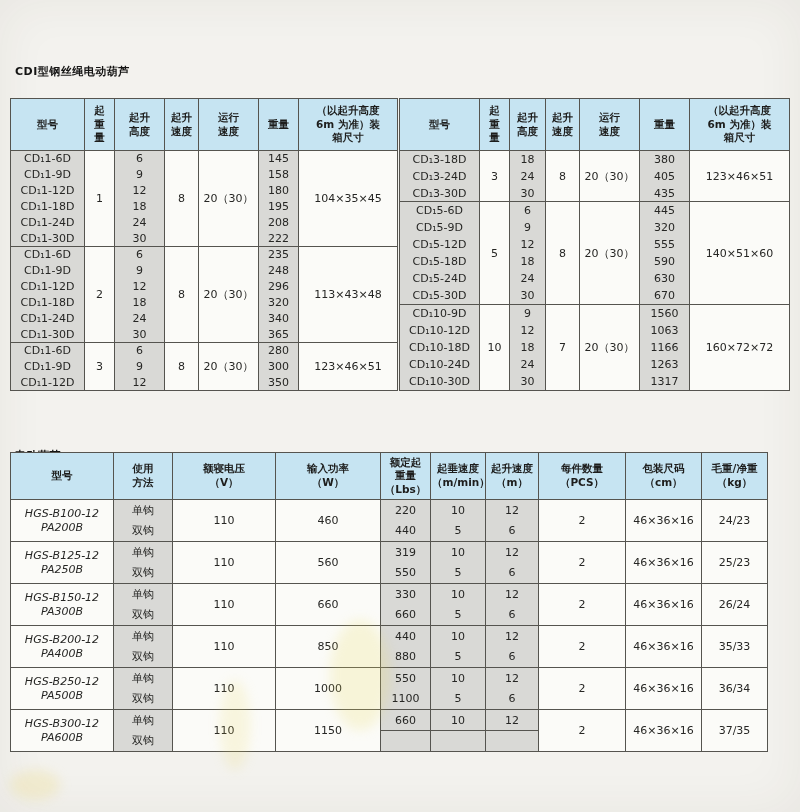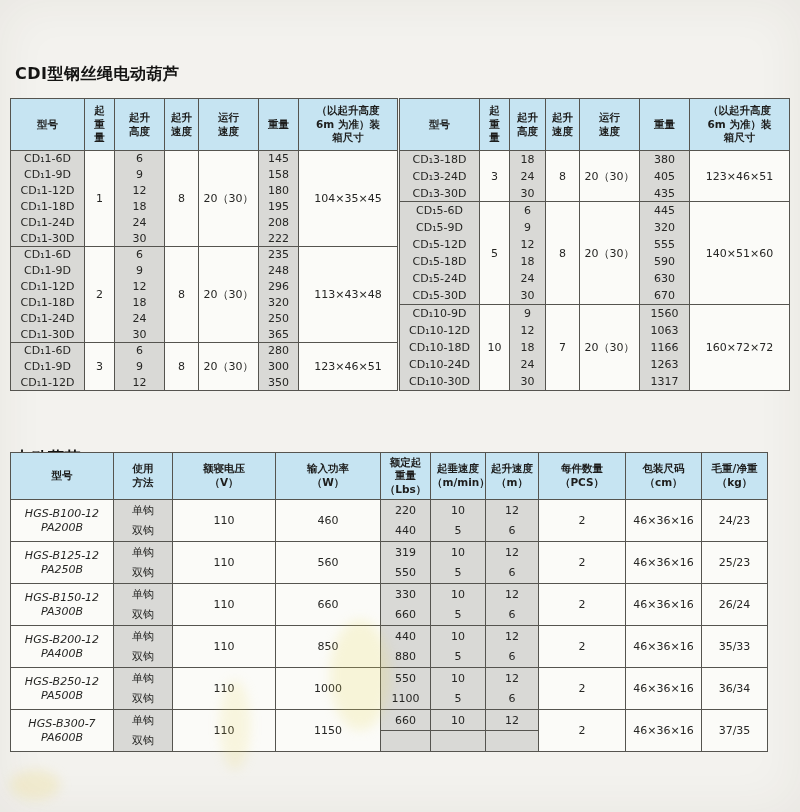--- a/index.html
+++ b/index.html
@@ -6,21 +6,21 @@
     --bd:#55544f;
     --hb:#c6e4f2;
     --gy:#d9d9d6;
     --wh:#fbfbf8;
     --tx:#262624;
   }
   *{margin:0;padding:0;box-sizing:border-box;}
   body{font-family:"DejaVu Sans","Liberation Sans",sans-serif;background:#e8e6e1;}
   .page{position:relative;width:800px;height:812px;background:#f3f2ee;overflow:hidden;
         box-shadow:inset 0 0 50px rgba(60,55,40,.06);}
-  .sec-title{position:absolute;font-size:16px;font-weight:bold;color:#141413;letter-spacing:.5px;}
+  .sec-title{position:absolute;font-size:11px;font-weight:bold;color:#141413;letter-spacing:.5px;}
   #title-cd{left:15px;top:64px;}
   #title-el{left:15px;top:448px;}
   table{border-collapse:collapse;table-layout:fixed;position:absolute;color:var(--tx);}
   th,td{text-align:center;vertical-align:middle;overflow:hidden;padding:0 1px;}
   th{background:var(--hb);border:1px solid var(--bd);white-space:pre-line;
      font-size:10.5px;font-weight:bold;line-height:1.3;color:#1d1d1c;}
   td{border-left:1px solid var(--bd);border-right:1px solid var(--bd);font-size:11px;}
   table{border:1px solid #3c3b37;}
   .gy{background:var(--gy);}
   .wh{background:var(--wh);}
@@ -132,21 +132,21 @@
           <td class="gy">296</td>
         </tr>
         <tr>
           <td class="gy">CD₁1-18D</td>
           <td class="gy">18</td>
           <td class="gy">320</td>
         </tr>
         <tr>
           <td class="gy">CD₁1-24D</td>
           <td class="gy">24</td>
-          <td class="gy">250</td>
+          <td class="gy">340</td>
         </tr>
         <tr class="gend">
           <td class="gy">CD₁1-30D</td>
           <td class="gy">30</td>
           <td class="gy">365</td>
         </tr>
         <tr>
           <td class="gy">CD₁1-6D</td>
           <td class="wh sp" rowspan="3">3</td>
           <td class="gy">6</td>
@@ -411,21 +411,21 @@
           <td class="wh sp" rowspan="2">46×36×16</td>
           <td class="wh sp" rowspan="2">36/34</td>
         </tr>
         <tr class="gend">
           <td class="gy">双钩</td>
           <td class="gy">1100</td>
           <td class="gy">5</td>
           <td class="gy">6</td>
         </tr>
         <tr>
-          <td class="wh ml sp" rowspan="2">HGS-B300-7
+          <td class="wh ml sp" rowspan="2">HGS-B300-12
 PA600B</td>
           <td class="gy">单钩</td>
           <td class="wh sp" rowspan="2">110</td>
           <td class="wh sp" rowspan="2">1150</td>
           <td class="gy subline">660</td>
           <td class="gy subline">10</td>
           <td class="gy subline">12</td>
           <td class="wh sp" rowspan="2">2</td>
           <td class="wh sp" rowspan="2">46×36×16</td>
           <td class="wh sp" rowspan="2">37/35</td>

